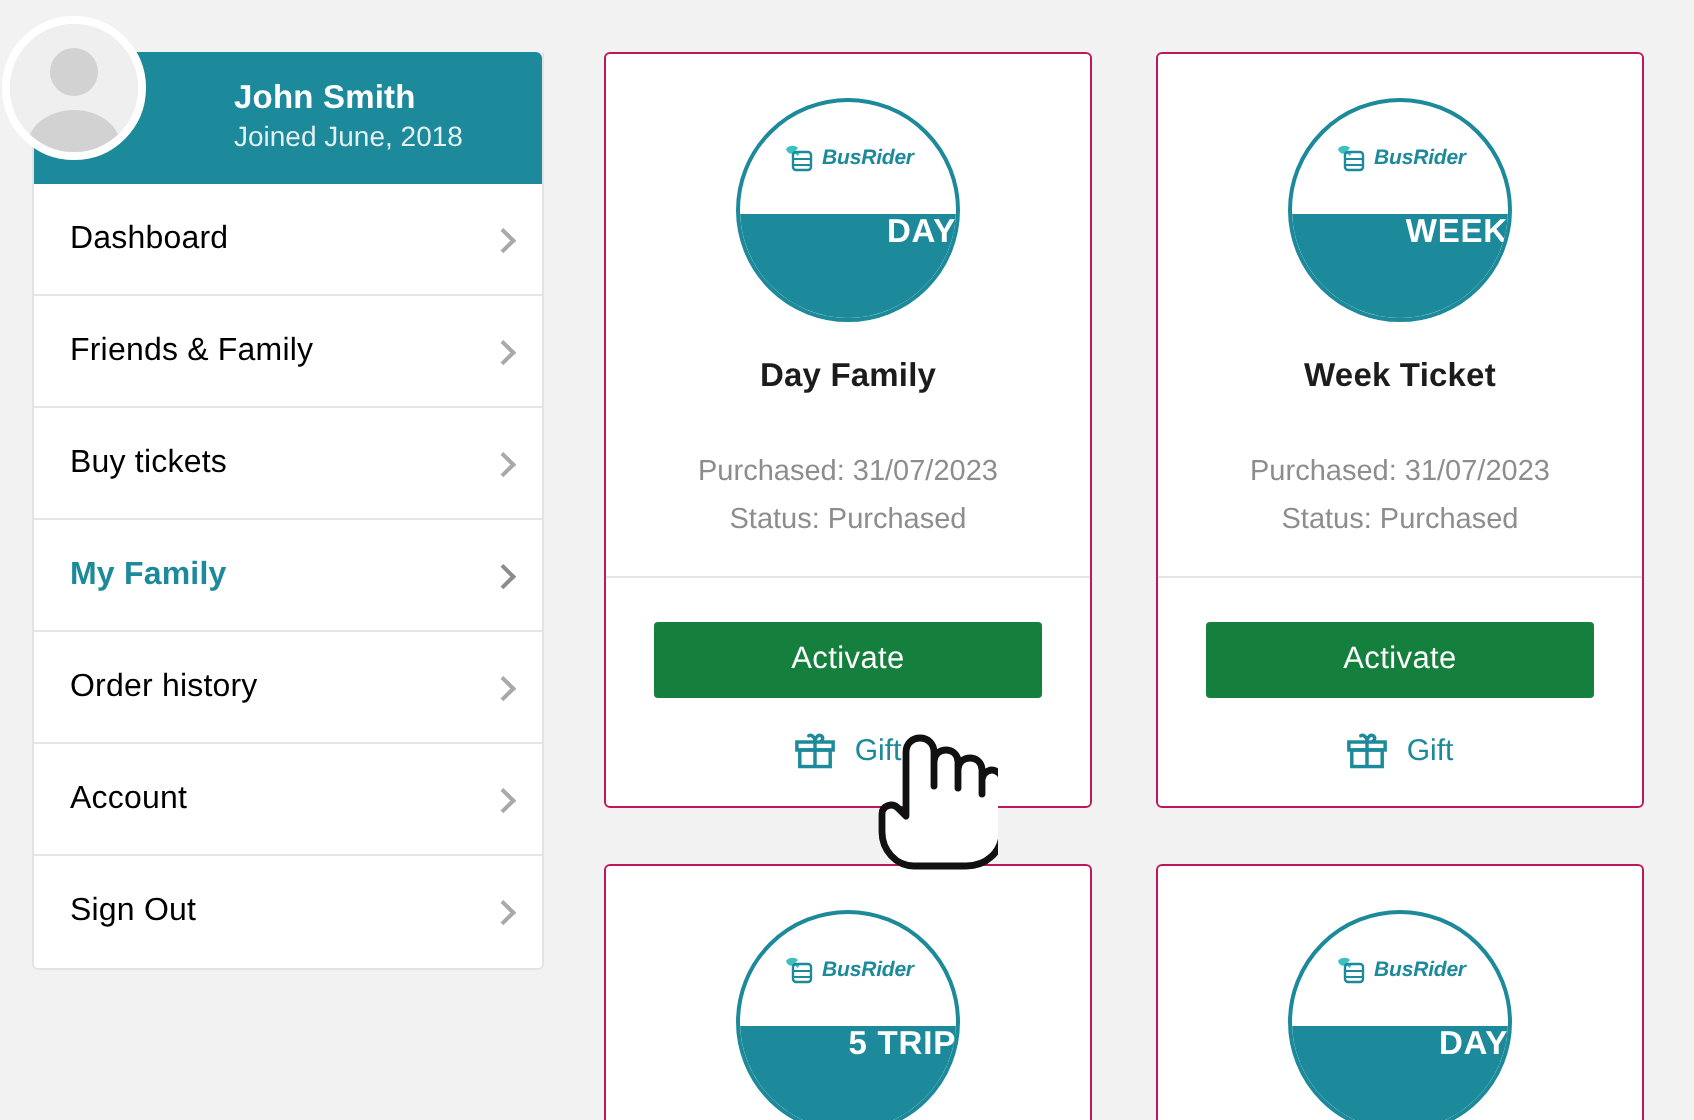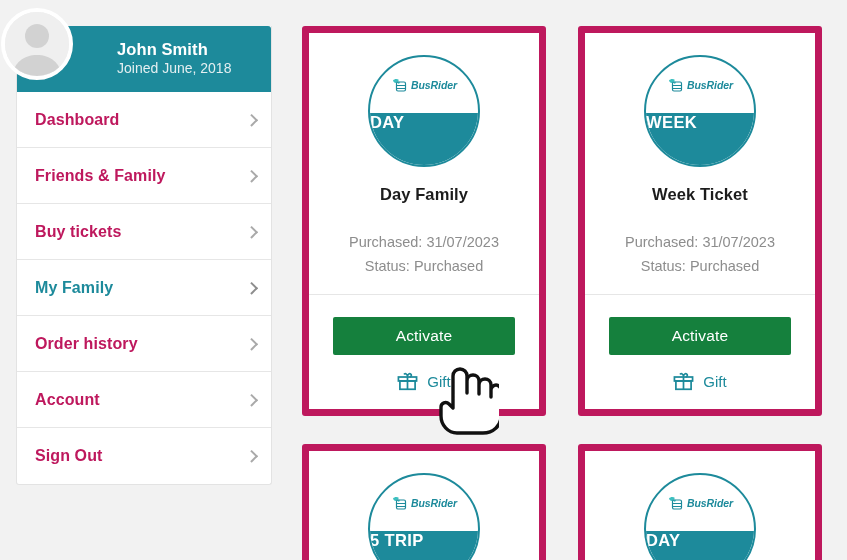--- a/index.html
+++ b/index.html
@@ -49,21 +49,21 @@
   .nav-item {
     position: relative;
     height: 56px;
     display: flex; align-items: center;
     padding: 0 18px 0 18px;
     border-bottom: 1px solid #e6e6e6;
     cursor: pointer;
   }
   .nav-item:last-child { border-bottom: none; }
   .nav-label {
-    font-size: 16px; color: #be185d; letter-spacing: .1px; font-weight: bold;
+    font-size: 16px; color: #000000; letter-spacing: .1px;
   }
   .nav-item.active .nav-label { color: #1d8a9b; font-weight: bold; }
   .chev {
     position: absolute; right: 18px; top: 50%;
     transform: translateY(-50%);
     width: 9px; height: 9px;
     border-right: 2px solid #a9a9a9;
     border-top: 2px solid #a9a9a9;
     transform-origin: center;
     rotate: 45deg;
@@ -76,21 +76,21 @@
     position: absolute;
     left: 302px; top: 26px;
     width: 524px;
     display: grid;
     grid-template-columns: 244px 244px;
     column-gap: 32px;
     row-gap: 28px;
   }
   .card {
     background: #ffffff;
-    border: 7px solid #be185d;
+    border: 1px solid #be185d;
     border-radius: 3px;
     overflow: hidden;
   }
   .card-body { padding: 22px 14px 16px; text-align: center; }
   .badge {
     width: 112px; height: 112px;
     margin: 0 auto;
     border-radius: 50%;
     border: 2px solid #1d8a9b;
     background: #ffffff;
@@ -104,21 +104,21 @@
   }
   .logo { display: flex; align-items: center; gap: 3px; }
   .logo-mark { width: 17px; height: 15px; display: block; }
   .logo-text {
     font-size: 10.5px; font-weight: bold; font-style: italic;
     color: #1d8a9b; letter-spacing: -.1px;
   }
   .badge-bottom {
     flex: 1;
     background: #1d8a9b;
-    display: flex; align-items: flex-start; justify-content: flex-start;
+    display: flex; align-items: flex-start; justify-content: flex-end;
     padding-top: 0;
   }
   .badge-type {
     color: #ffffff; font-weight: bold; font-size: 16.5px;
     letter-spacing: .4px;
   }
   .card-title {
     margin-top: 18px;
     font-size: 16.5px; font-weight: bold; color: #1c1c1c;
     letter-spacing: .1px;

